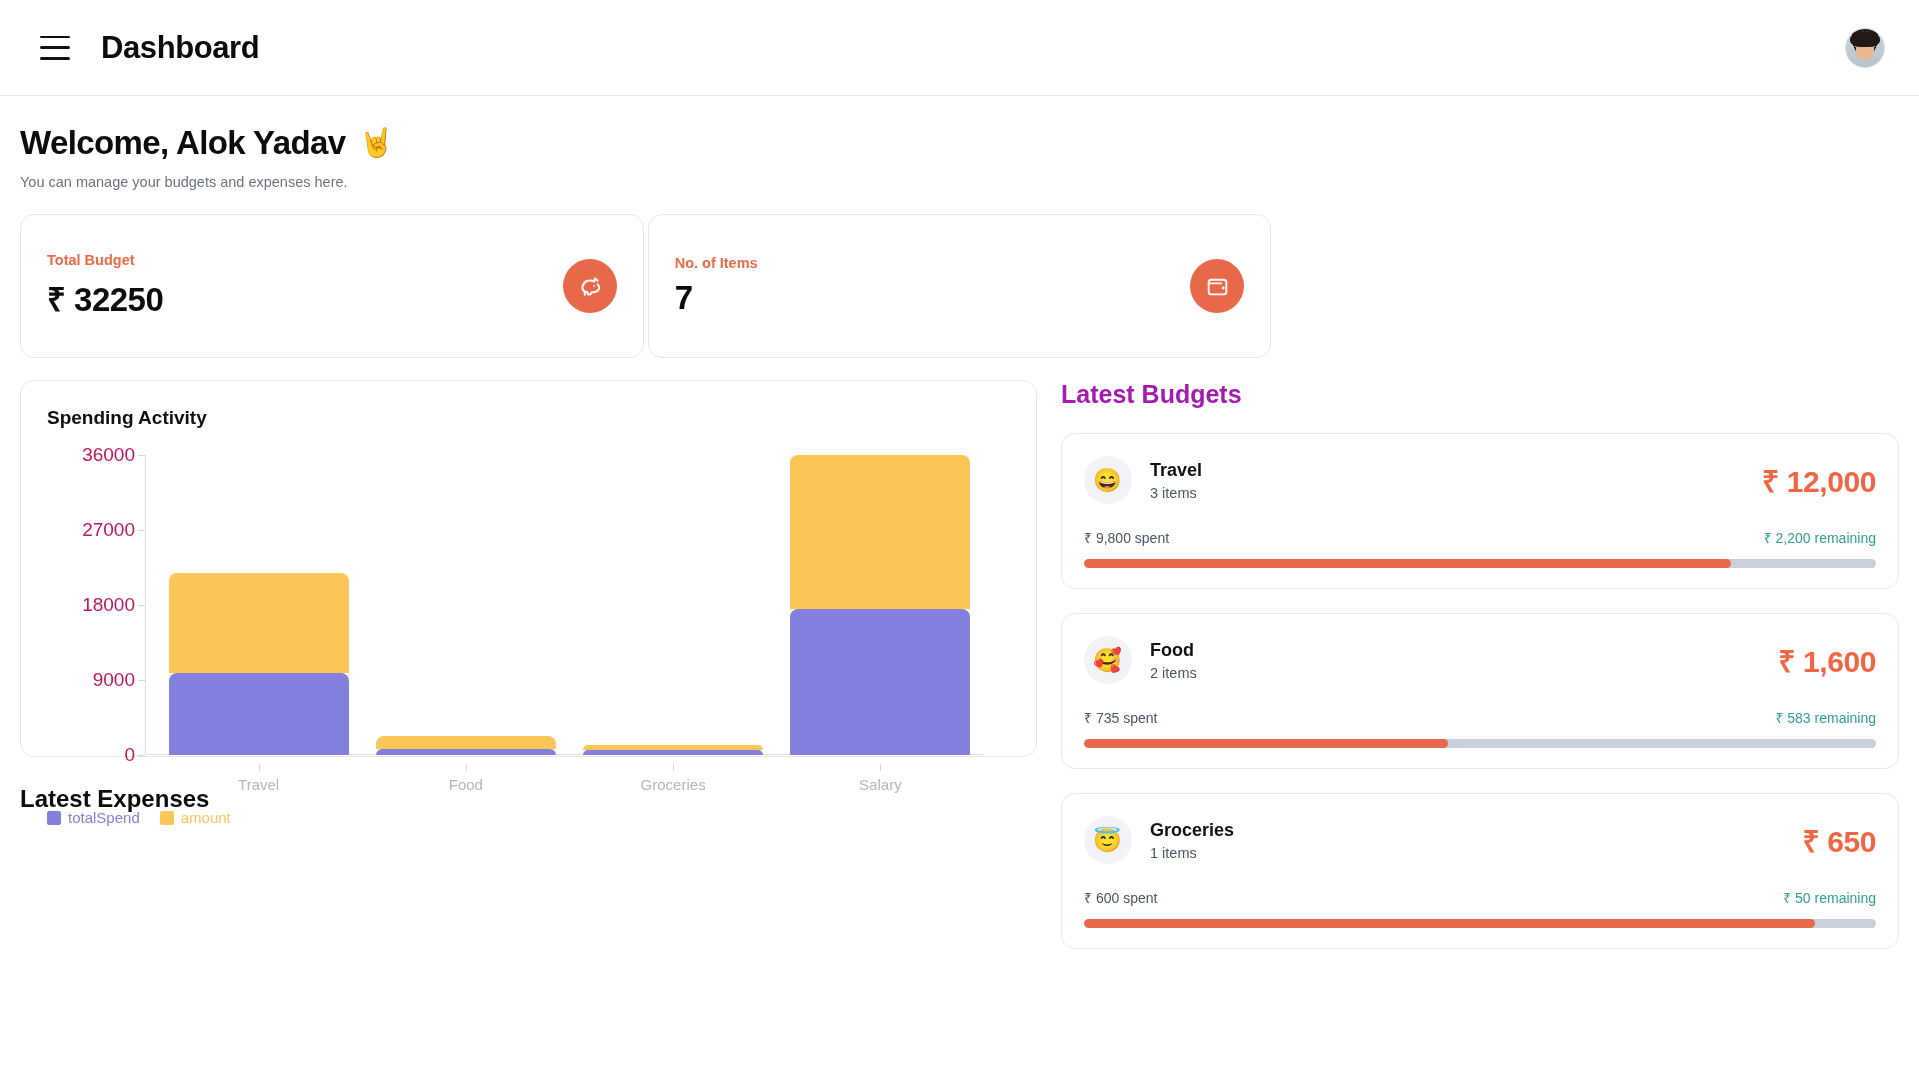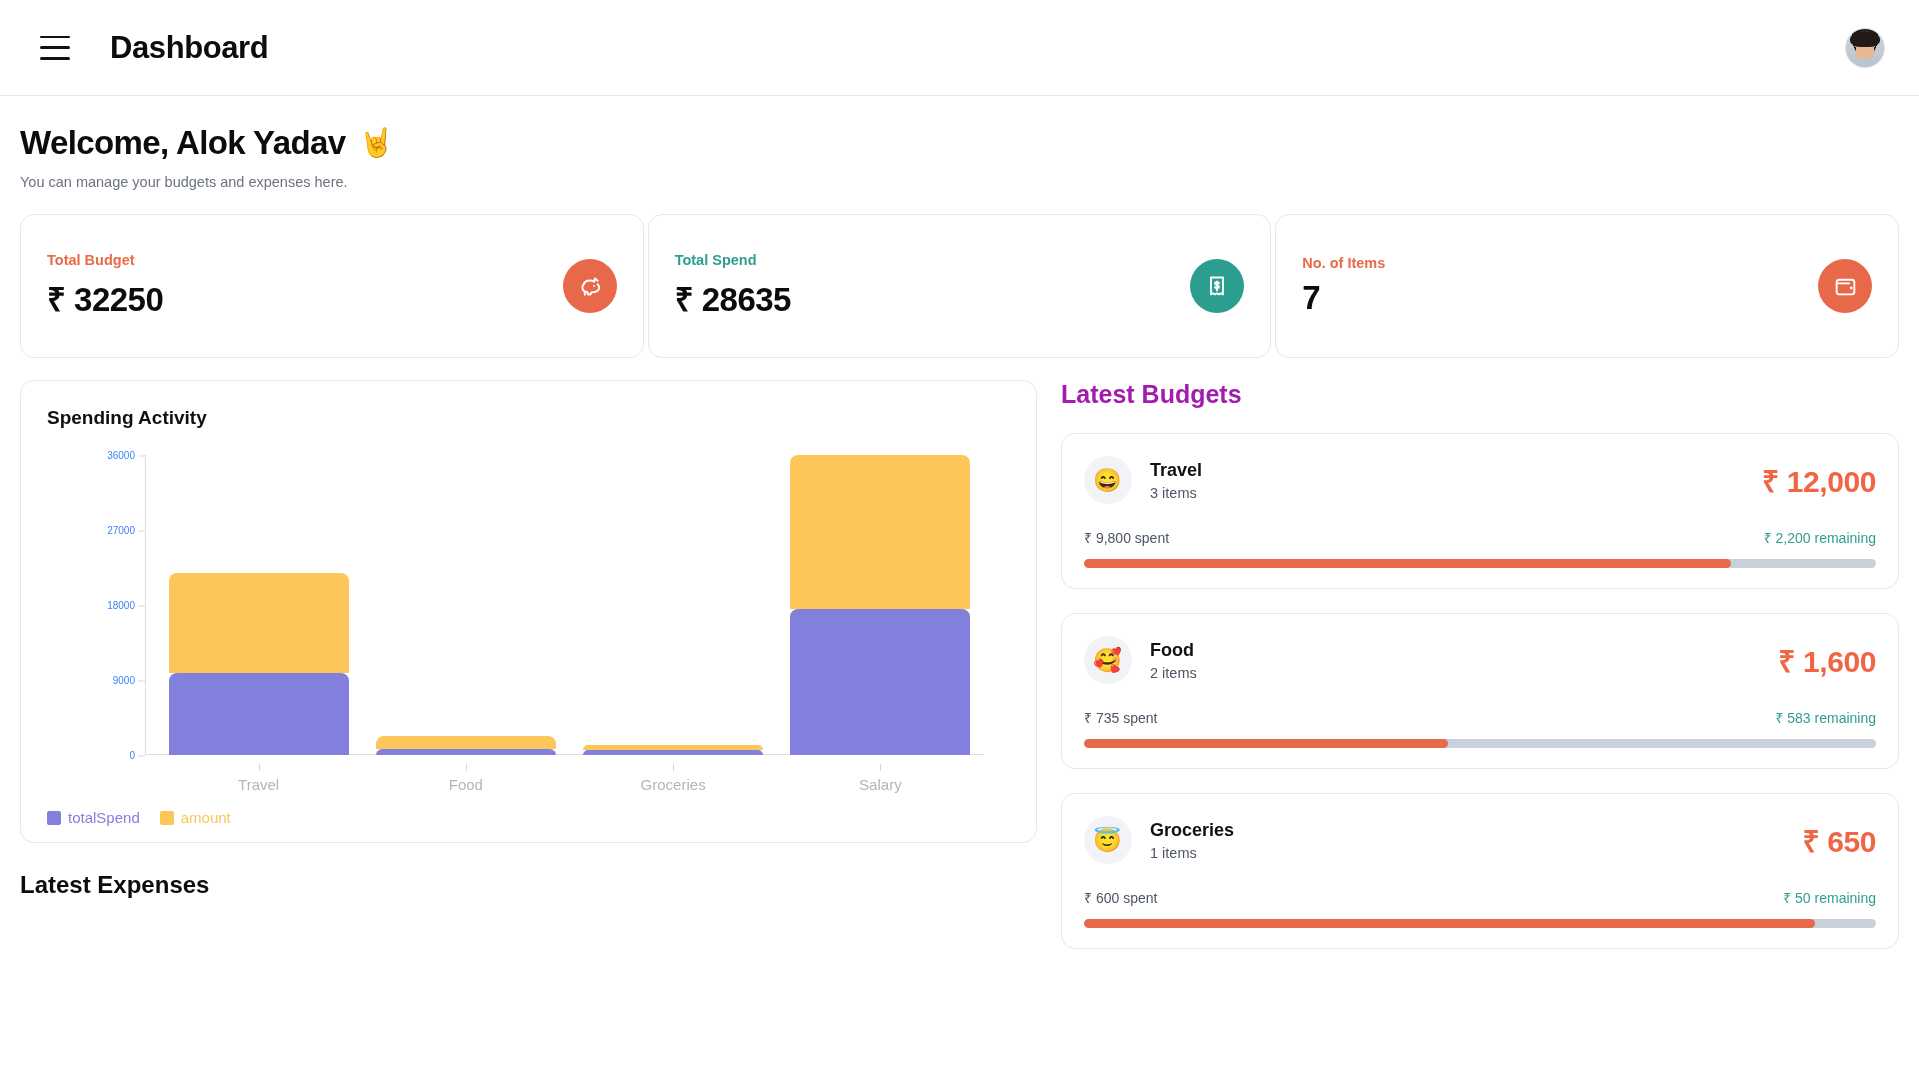--- a/index.html
+++ b/index.html
@@ -20,21 +20,21 @@
     background:#fff;
   }
   .hamburger{
     width:30px; height:24px;
     display:flex; flex-direction:column; justify-content:space-between;
     cursor:pointer; margin-left:12px;
   }
   .hamburger span{ display:block; height:2.5px; background:#111; border-radius:2px; width:100%; }
   .app-title{
     font-size:31px; font-weight:700; letter-spacing:-0.4px;
-    margin-left:40px; color:#0c0c0c;
+    margin-left:31px; color:#0c0c0c;
   }
   .spacer{ flex:1; }
   .avatar{
     width:40px; height:40px; border-radius:50%;
     background:
       radial-gradient(circle at 50% 34%, #f0c8a8 0 34%, rgba(0,0,0,0) 35%),
       radial-gradient(ellipse at 50% 18%, #241c18 0 48%, rgba(0,0,0,0) 49%),
       linear-gradient(#cfd6de,#b9c2cc);
     border:1px solid #dcdfe4;
     position:relative; overflow:hidden; cursor:pointer;
@@ -84,33 +84,33 @@
 
   
   .main{
     display:grid; grid-template-columns:1017px 1fr; gap:24px;
     margin-top:22px;
   }
 
   
   .chart-panel{
     border:1px solid #e7e7ea; border-radius:14px; background:#fff;
-    padding:26px 26px 14px 26px; height:463px;
+    padding:26px 26px 14px 26px; height:377px;
   }
   .chart-title{ font-size:19px; font-weight:700; color:#111; }
   .chart-area{
     position:relative; margin-top:26px;
     height:300px;
   }
   .y-axis{
     position:absolute; left:0; top:0; bottom:0; width:98px;
   }
   .y-tick{
     position:absolute; right:10px; transform:translateY(-50%);
-    font-size:10px; color:#3b82f6;
+    font-size:19px; color:#be185d;
   }
   .y-tick:after{
     content:""; position:absolute; right:-10px; top:50%;
     width:7px; height:1px; background:#d7d7d7;
   }
   .axis-line-v{
     position:absolute; left:98px; top:0; bottom:0; width:1px; background:#dedede;
   }
   .axis-line-h{
     position:absolute; left:98px; right:26px; bottom:0; height:1px; background:#dedede;
@@ -211,33 +211,20 @@
         <svg width="26" height="26" viewBox="0 0 24 24" fill="none" stroke="#fff" stroke-width="1.8" stroke-linecap="round" stroke-linejoin="round">
           <path d="M19 10.5c.9.6 1.5 1.6 1.5 2.8 0 2.5-2.6 4.5-6 4.5h-1l-1.2 2H10l-.3-2C6.9 17.2 5 15.4 5 13.3c0-.9.3-1.7.9-2.4"></path>
           <path d="M5.9 10.9C6.6 8.6 9 7 12 7c1.4 0 2.7.3 3.8.9"></path>
           <path d="M15.8 7.9 16.6 5l2.4 2.1"></path>
           <circle cx="15.8" cy="12" r="0.9" fill="#fff" stroke="none"></circle>
           <path d="M7 17.8 7.3 20"></path>
         </svg>
       </div>
     </div>
 
-    <div class="stat-card">
-      <div>
-        <div class="stat-label teal">Total Spend</div>
-        <div class="stat-value">₹ 28635</div>
-      </div>
-      <div class="stat-icon bg-teal">
-        <svg width="24" height="24" viewBox="0 0 24 24" fill="none" stroke="#fff" stroke-width="1.8" stroke-linecap="round" stroke-linejoin="round">
-          <path d="M6 3.5h12v17l-2-1.3-2 1.3-2-1.3-2 1.3-2-1.3-2 1.3z"></path>
-          <path d="M12 7.5v9"></path>
-          <path d="M14 9.6c0-.9-.9-1.4-2-1.4s-2 .5-2 1.4.8 1.3 2 1.6 2 .7 2 1.6-.9 1.4-2 1.4-2-.5-2-1.4"></path>
-        </svg>
-      </div>
-    </div>
 
     <div class="stat-card">
       <div>
         <div class="stat-label orange">No. of Items</div>
         <div class="stat-value">7</div>
       </div>
       <div class="stat-icon bg-orange">
         <svg width="25" height="25" viewBox="0 0 24 24" fill="none" stroke="#fff" stroke-width="1.8" stroke-linecap="round" stroke-linejoin="round">
           <rect x="3.5" y="5.5" width="17" height="14" rx="2.5"></rect>
           <path d="M3.5 9h12"></path>

